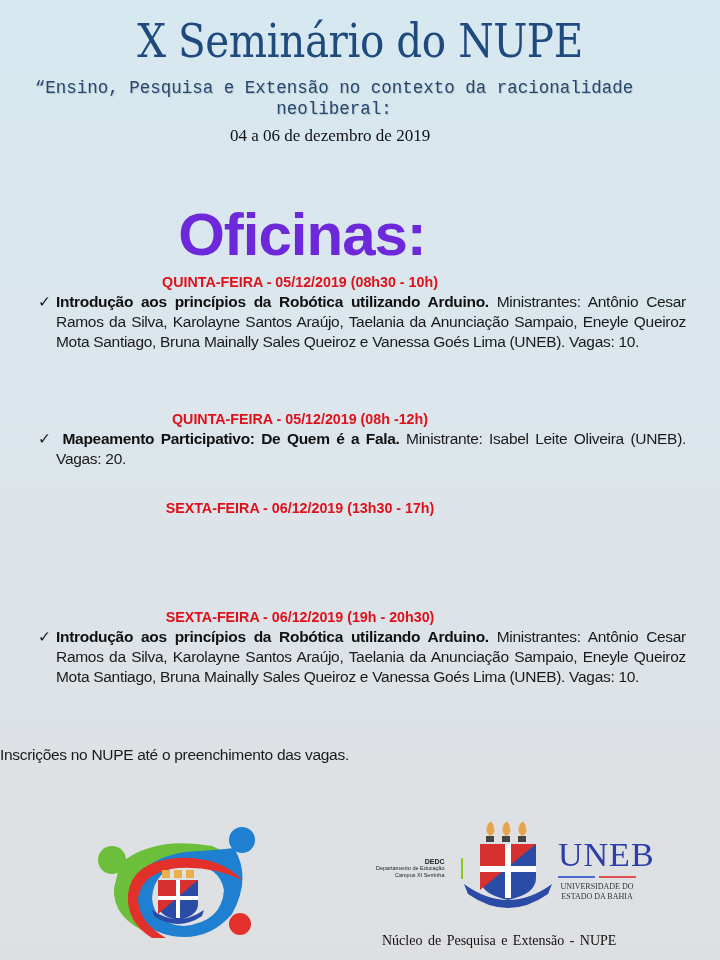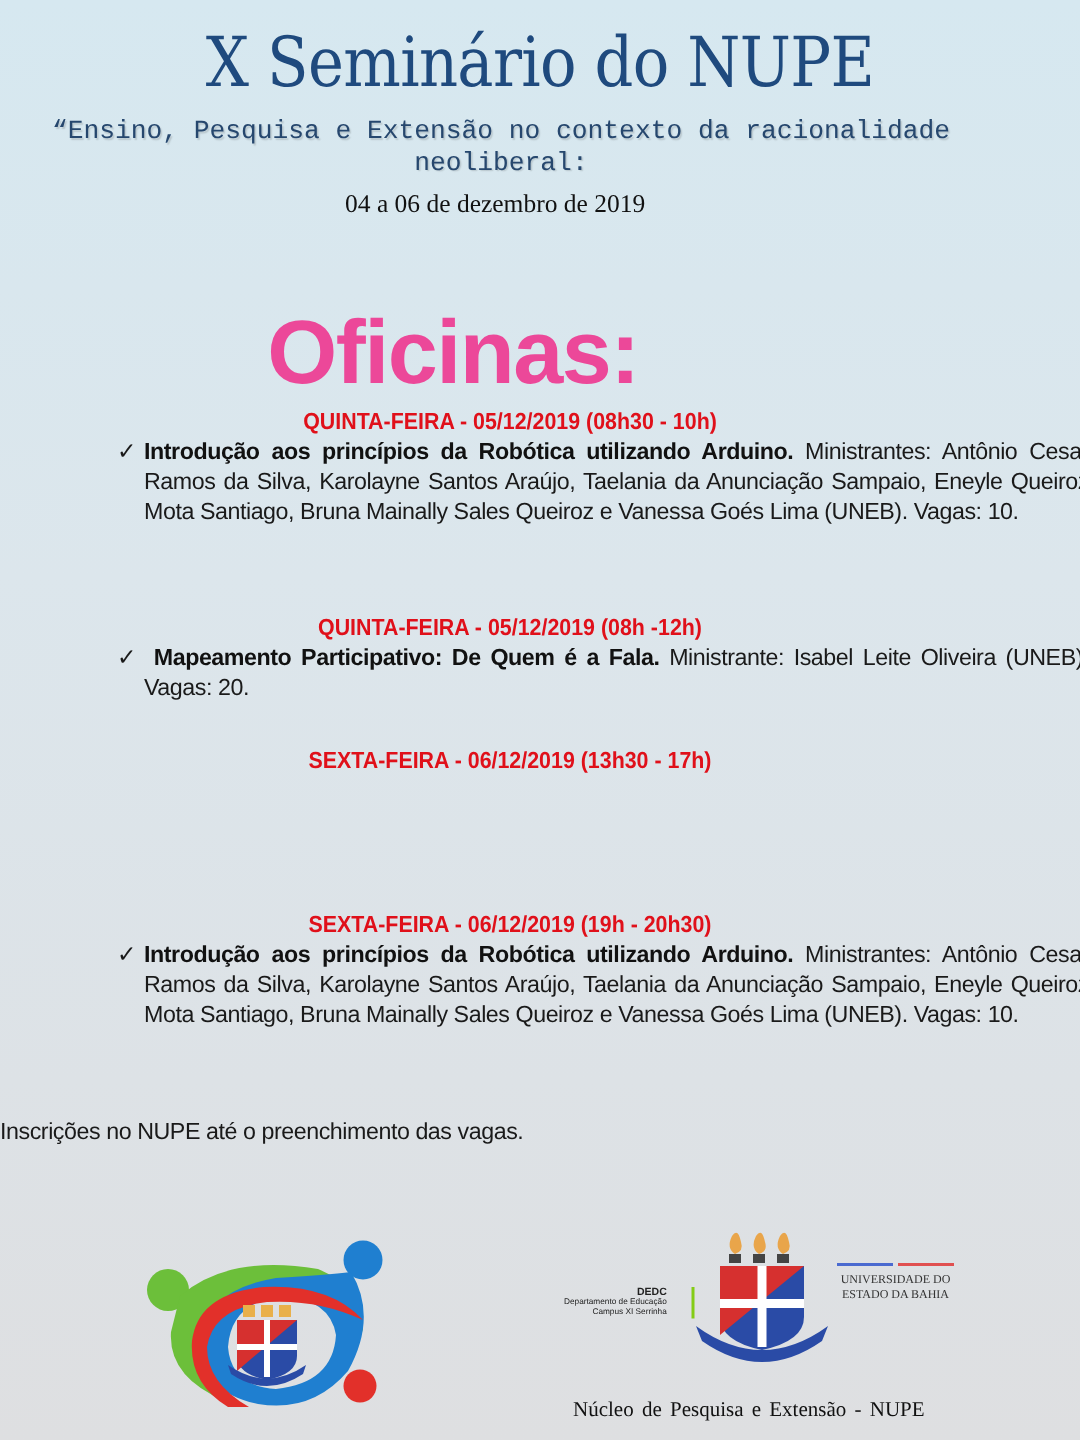--- a/index.html
+++ b/index.html
@@ -28,24 +28,24 @@
   }
   .dates {
     position: absolute; top: 126px; left: 230px;
     font-family: "Liberation Serif", serif;
     font-size: 17px; color: #111;
   }
   .oficinas {
     position: absolute; top: 200px; left: 0; width: 604px;
     text-align: center;
     font-family: "Liberation Sans", sans-serif;
-    font-weight: bold; font-size: 60px; color: #ec4899;
+    font-weight: bold; font-size: 60px; color: #6d28d9;
     letter-spacing: -1px;
   }
-  .block { position: absolute; left: 0; width: 600px; margin-left: 40px; }
+  .block { position: absolute; left: 0; width: 600px; }
   .day {
     text-align: center;
     color: #e0101a; font-weight: bold;
     font-size: 15.5px; line-height: 20px;
     transform: scaleX(0.92);
   }
   .item {
     margin-left: 38px; width: 648px;
     font-size: 15.5px; line-height: 20px;
     text-align: justify;
@@ -144,20 +144,21 @@
   <rect x="42" y="18" width="8" height="6" fill="#444"></rect>
   <rect x="58" y="18" width="8" height="6" fill="#444"></rect>
   <path d="M20 26 H76 V60 Q76 76 48 82 Q20 76 20 60 Z" fill="#2a4ba6"></path>
   <path d="M20 26 H76 L20 72 Z" fill="#d6302f"></path>
   <rect x="45" y="26" width="6" height="54" fill="#fff"></rect>
   <rect x="20" y="48" width="56" height="6" fill="#fff"></rect>
   <path d="M4 66 Q48 98 92 66 L88 76 Q48 104 8 76 Z" fill="#2a4ba6"></path>
 </svg>
 
 <div class="uneb">
+  <div class="name">UNEB</div>
   <div class="bar"></div>
   <div class="full">
     <div>UNIVERSIDADE DO</div>
     <div>ESTADO DA BAHIA</div>
   </div>
 </div>
 
 <div class="footer">Núcleo de Pesquisa  e Extensão  - NUPE</div>
 
 </body></html>

